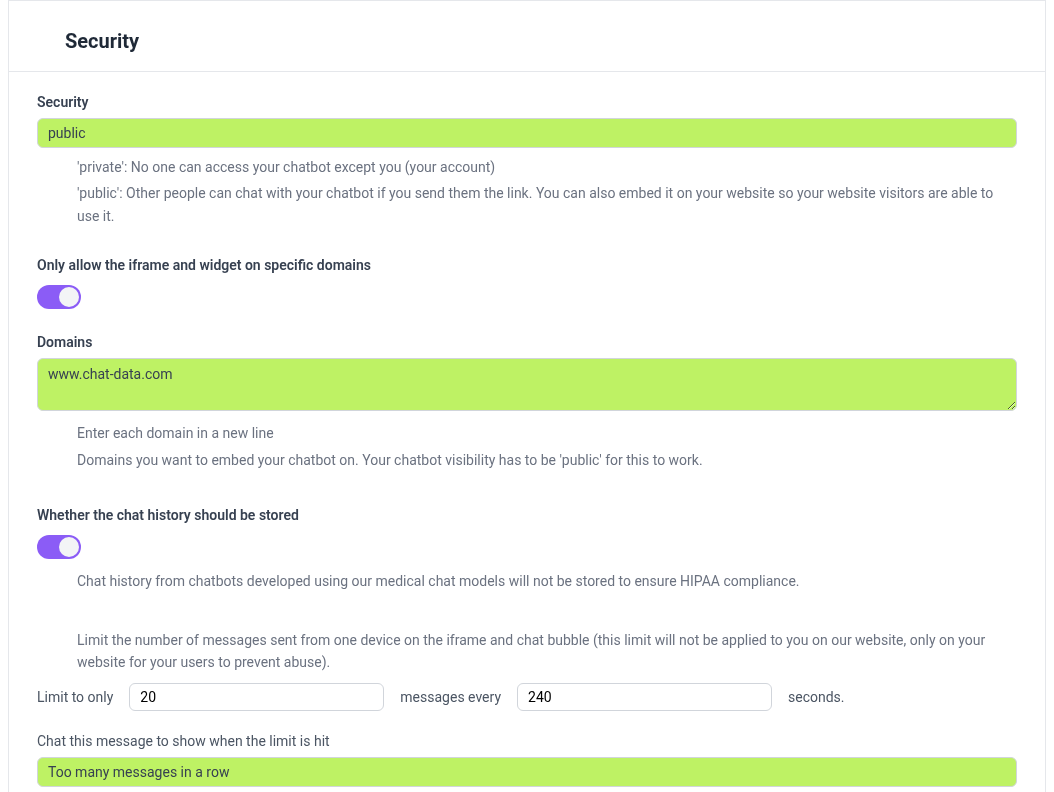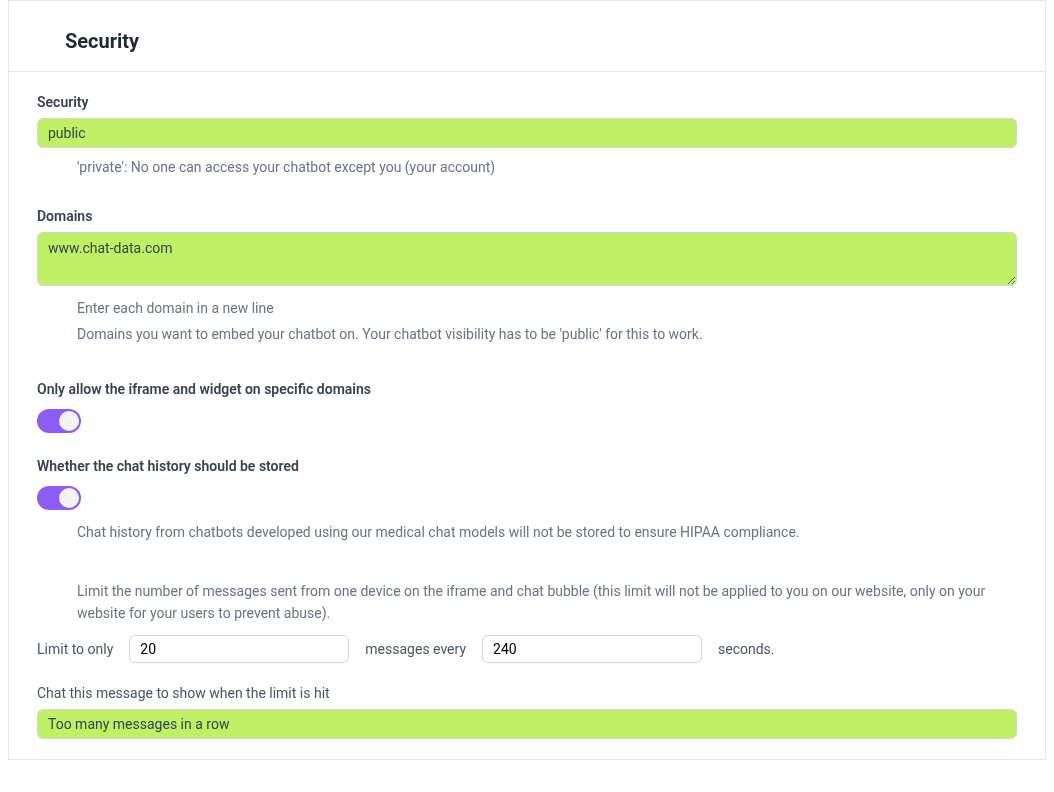--- a/index.html
+++ b/index.html
@@ -111,21 +111,21 @@
   .inline-limit {
     display: flex;
     align-items: center;
     gap: 16px;
     flex-wrap: wrap;
     color: #4b5563;
     font-size: 14px;
     margin-top: 10px;
   }
   .inline-limit input {
-    width: 220px;
+    width: 255px;
     border: 1px solid #d1d5db;
     border-radius: 6px;
     padding: 5px 10px;
     font-size: 14px;
     font-family: inherit;
   }
   .limit-msg-label {
     color: #4b5563;
     font-size: 14px;
     margin-top: 22px;
@@ -139,36 +139,37 @@
   <div class="header">
     <h1>Security</h1>
   </div>
   <div class="content">
 
     <div class="section tight">
       <span class="label">Security</span>
       <input class="select" type="text" value="public" style="">
       <div class="help">
         <p>'private': No one can access your chatbot except you (your account)</p>
+        <p>'public': Other people can chat with your chatbot if you send them the link. You can also embed it on your website so your website visitors are able to use it.</p>
+      </div>
+    </div>
+
+    <div class="section" style="margin-bottom:22px;">
+      <span class="label">Only allow the iframe and widget on specific domains</span>
+      <div class="toggle">
+        <div class="toggle-knob"></div>
       </div>
     </div>
 
     <div class="section">
       <span class="label">Domains</span>
       <textarea class="textarea" style="">www.chat-data.com</textarea>
       <div class="help">
         <p>Enter each domain in a new line</p>
         <p>Domains you want to embed your chatbot on. Your chatbot visibility has to be 'public' for this to work.</p>
-      </div>
-    </div>
-
-    <div class="section" style="margin-bottom:22px;">
-      <span class="label">Only allow the iframe and widget on specific domains</span>
-      <div class="toggle">
-        <div class="toggle-knob"></div>
       </div>
     </div>
 
     <div class="section">
       <span class="label">Whether the chat history should be stored</span>
       <div class="toggle">
         <div class="toggle-knob"></div>
       </div>
       <div class="help">
         <p>Chat history from chatbots developed using our medical chat models will not be stored to ensure HIPAA compliance.</p>

